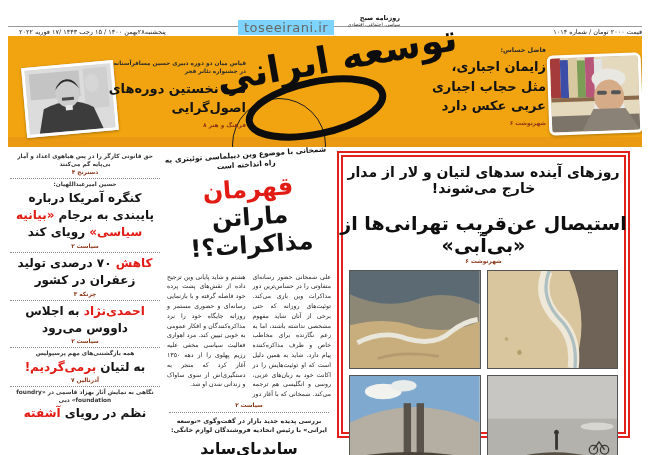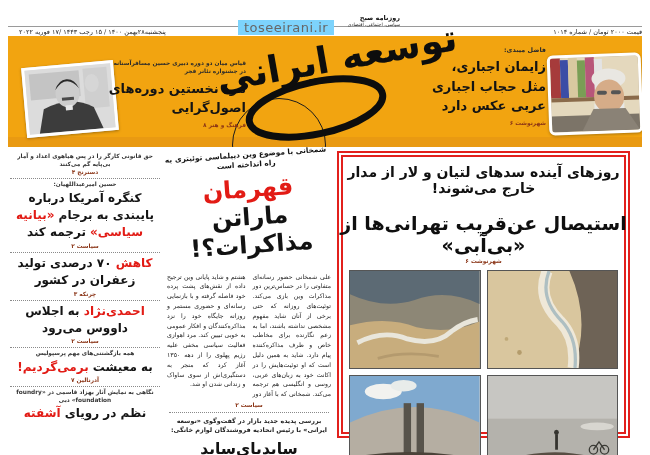--- a/index.html
+++ b/index.html
@@ -96,21 +96,21 @@
         <rect x="38" y="38" width="7" height="5" fill="#e6e6e6"></rect>
       </svg>
     </div>
     <div class="tl-text">
       <div class="kicker">قیاس میان دو دوره دبیری حسین مسافرآستانه در جشنواره تئاتر فجر</div>
       <div class="tl-title">مرد نخستین دوره‌های اصول‌گرایی</div>
       <div class="sec-ref tl-sec">فرهنگ و هنر ۸</div>
     </div>
 
     <div class="tr-text">
-      <div class="kicker">فاضل میبدی:</div>
+      <div class="kicker">فاضل حساس:</div>
       <div class="tr-title">زایمان اجباری، مثل حجاب اجباری عربی عکس دارد</div>
       <div class="sec-ref tr-sec">شهرنوشت ۶</div>
     </div>
     <div class="tr-photo">
       <svg viewBox="0 0 88 74" preserveAspectRatio="none">
         <rect width="88" height="74" fill="#e4d8bd"></rect>
         <rect x="0" y="0" width="10" height="40" fill="#a63b3b"></rect>
         <rect x="10" y="2" width="8" height="38" fill="#3b4da6"></rect>
         <rect x="18" y="0" width="9" height="40" fill="#d9c9a0"></rect>
         <rect x="27" y="3" width="8" height="37" fill="#7a9e55"></rect>
@@ -193,37 +193,37 @@
 
   <div class="sidebar">
 
     <div class="sb-item">
       <div class="sb-kicker">حق قانونی کارگر را در پس هیاهوی اعداد و آمار بی‌پایه گم می‌کنند</div>
       <div class="sec-ref sb-sec">دسترنج ۴</div>
     </div>
 
     <div class="sb-item">
       <div class="sb-kicker">حسین امیرعبداللهیان:</div>
-      <div class="sb-title"><span>کنگره آمریکا درباره پایبندی به برجام </span><span class="red">«بیانیه سیاسی»</span><span> ترجمه کند</span></div>
+      <div class="sb-title"><span>کنگره آمریکا درباره پایبندی به برجام </span><span class="red">«بیانیه سیاسی»</span><span> رویای کند</span></div>
       <div class="sec-ref sb-sec">سیاست ۲</div>
     </div>
 
     <div class="sb-item">
       <div class="sb-title"><span class="red">کاهش</span><span> ۷۰ درصدی تولید زعفران در کشور</span></div>
       <div class="sec-ref sb-sec">چرتکه ۳</div>
     </div>
 
     <div class="sb-item">
       <div class="sb-title"><span class="red">احمدی‌نژاد</span><span> به اجلاس داووس می‌رود</span></div>
       <div class="sec-ref sb-sec">سیاست ۲</div>
     </div>
 
     <div class="sb-item">
       <div class="sb-kicker">همه بازگشتنی‌های مهم پرسپولیس</div>
-      <div class="sb-title"><span>به معیشت </span><span class="red">برمی‌گردیم!</span></div>
+      <div class="sb-title"><span>به لتیان </span><span class="red">برمی‌گردیم!</span></div>
       <div class="sec-ref sb-sec">آدرنالین ۷</div>
     </div>
 
     <div class="sb-item">
       <div class="sb-kicker">نگاهی به نمایش آثار بهزاد قاسمی در «foundry foundation» دبی</div>
       <div class="sb-title"><span>نظم در رویای </span><span class="red">آشفته</span></div>
 
     </div>
 
   </div>

